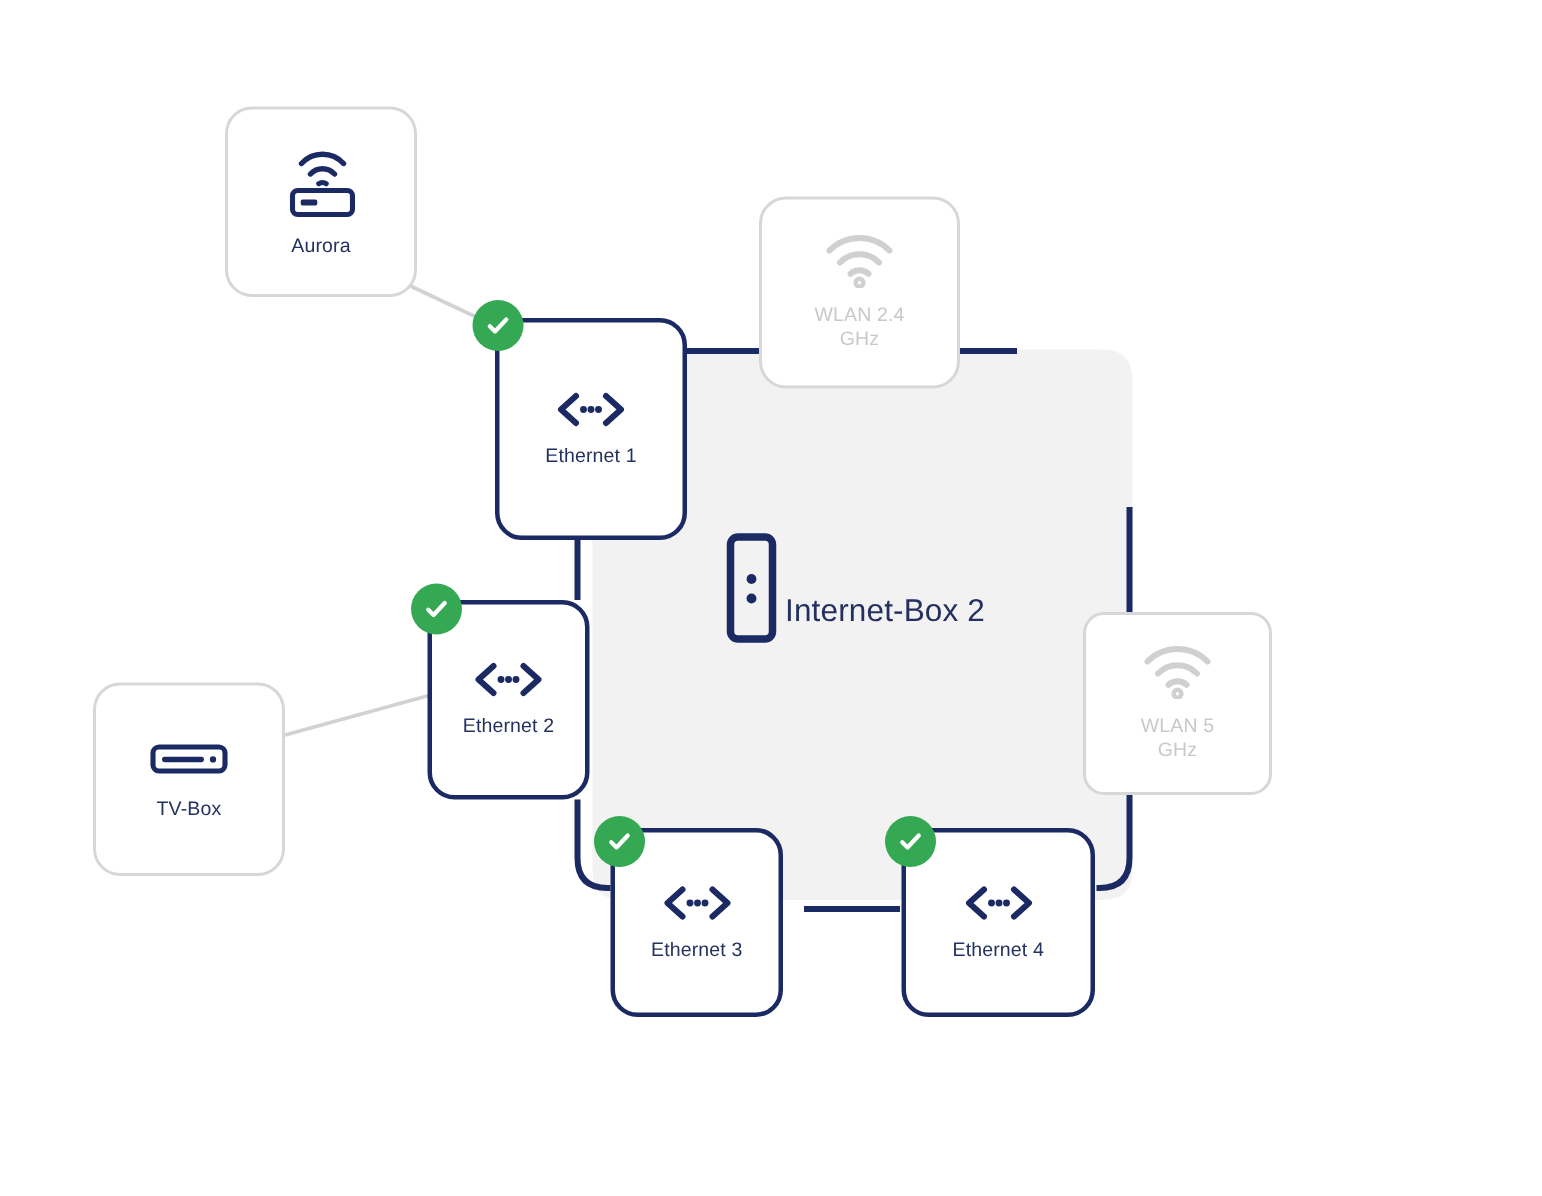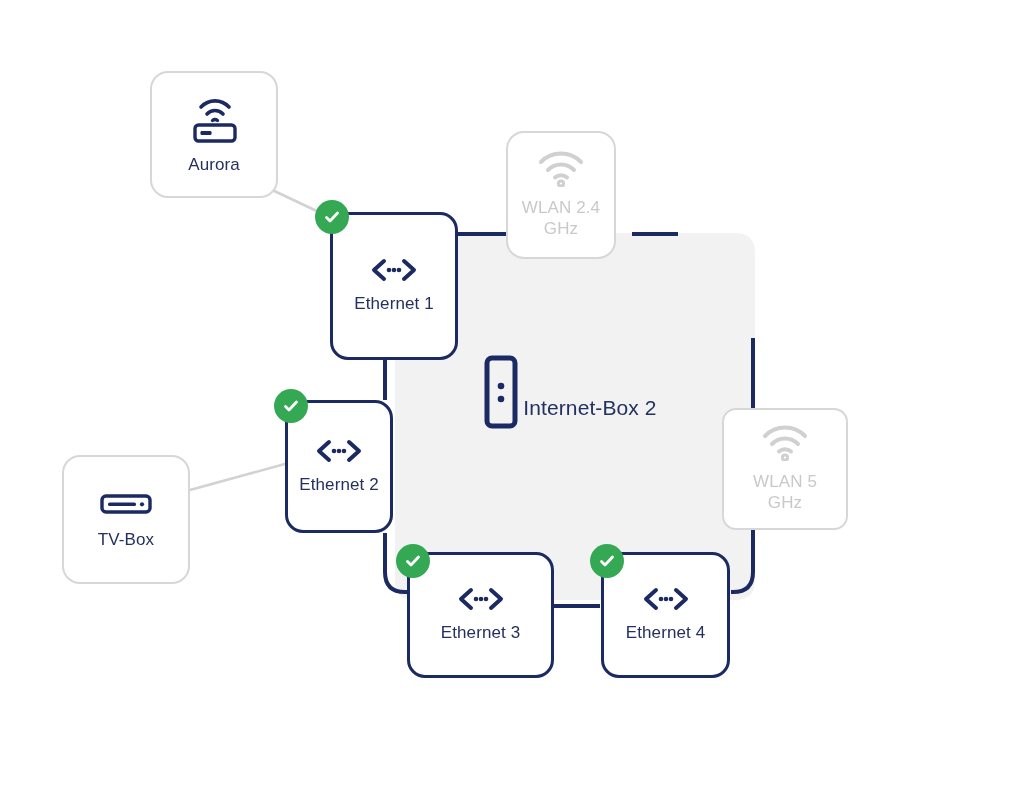--- a/index.html
+++ b/index.html
@@ -45,21 +45,21 @@
     border: 2px solid #d7d7d7;
     border-radius: 18px;
   }
   .node-icon {
     display: flex;
     align-items: center;
     justify-content: center;
     margin-bottom: 10px;
   }
   .node-label {
-    font-size: 17px;
+    font-size: 13px;
     line-height: 1.25;
     text-align: center;
     color: #24305e;
     letter-spacing: .1px;
   }
   .label-dim {
     color: #c9c9c9;
   }
   .center-group {
     position: absolute;
@@ -162,21 +162,21 @@
       </svg>
     </span>
     <span class="node-label">Ethernet 2</span>
   </div>
   <div class="badge" style="left:274px; top:389px;">
     <svg width="20" height="20" viewBox="0 0 20 20">
       <path d="M4.5 10.5 L8 14 L15.5 6" fill="none" stroke="#ffffff" stroke-width="2.8" stroke-linecap="round" stroke-linejoin="round"></path>
     </svg>
   </div>
 
-  <div class="node node-active" style="left:407px; top:552px; width:147px; height:126px;">
+  <div class="node node-active" style="left:407px; top:552px; width:115px; height:126px;">
     <span class="node-icon">
       <svg width="52" height="26" viewBox="0 0 52 26">
         <path d="M16 4 L6 13 L16 22" fill="none" stroke="#1b2a63" stroke-width="4" stroke-linecap="round" stroke-linejoin="round"></path>
         <path d="M36 4 L46 13 L36 22" fill="none" stroke="#1b2a63" stroke-width="4" stroke-linecap="round" stroke-linejoin="round"></path>
         <circle cx="21" cy="13" r="2.3" fill="#1b2a63"></circle>
         <circle cx="26" cy="13" r="2.3" fill="#1b2a63"></circle>
         <circle cx="31" cy="13" r="2.3" fill="#1b2a63"></circle>
       </svg>
     </span>
     <span class="node-label">Ethernet 3</span>
@@ -198,21 +198,21 @@
       </svg>
     </span>
     <span class="node-label">Ethernet 4</span>
   </div>
   <div class="badge" style="left:590px; top:544px;">
     <svg width="20" height="20" viewBox="0 0 20 20">
       <path d="M4.5 10.5 L8 14 L15.5 6" fill="none" stroke="#ffffff" stroke-width="2.8" stroke-linecap="round" stroke-linejoin="round"></path>
     </svg>
   </div>
 
-  <div class="node node-inactive" style="left:506px; top:131px; width:110px; height:128px;">
+  <div class="node node-inactive" style="left:506px; top:131px; width:134px; height:128px;">
     <span class="node-icon">
       <svg width="48" height="36" viewBox="0 0 48 36">
         <path d="M4 11 A 28 28 0 0 1 44 11" fill="none" stroke="#d0d0d0" stroke-width="4" stroke-linecap="round"></path>
         <path d="M11 19 A 18 18 0 0 1 37 19" fill="none" stroke="#d0d0d0" stroke-width="4" stroke-linecap="round"></path>
         <path d="M18 26.5 A 9 9 0 0 1 30 26.5" fill="none" stroke="#d0d0d0" stroke-width="4" stroke-linecap="round"></path>
         <circle cx="24" cy="32.5" r="2.6" fill="none" stroke="#d0d0d0" stroke-width="3"></circle>
       </svg>
     </span>
     <span class="node-label label-dim">WLAN 2.4</span>
     <span class="node-label label-dim">GHz</span>

